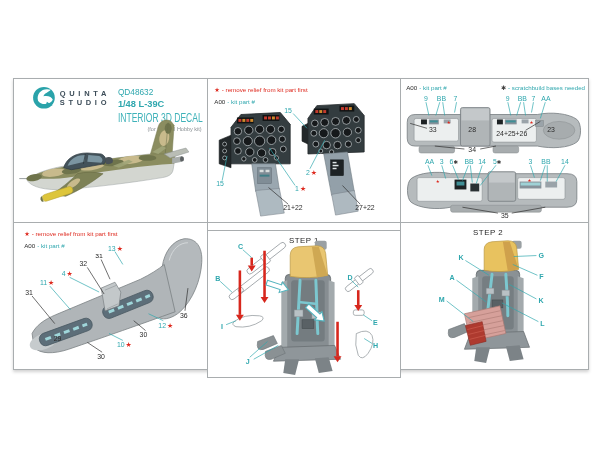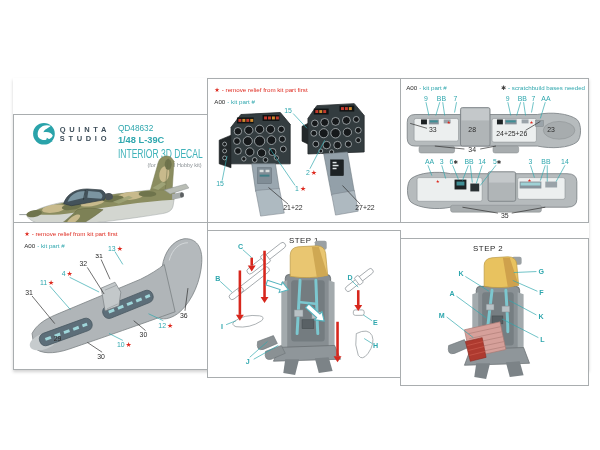--- a/index.html
+++ b/index.html
@@ -24,21 +24,21 @@
   .outl{fill:#fff;stroke:#979da1;stroke-width:.8;}
   .redarr{fill:#d7271d;}
   .tealarr{fill:#fff;stroke:#54b4be;stroke-width:1.1;}
 </style>
 </head>
 <body>
 
 <div id="page">
 <div id="sheet">
 
-  <div class="cell" style="left:0;top:0;width:195px;height:145px;margin-top:36px;">
+  <div class="cell" style="left:0;top:0;width:195px;height:145px;">
     <svg viewBox="0 0 195 145">
       <g>
         <circle cx="30" cy="19" r="11" fill="#2aa3aa"></circle>
         <path d="M 24,22 C 22,14 29,8.5 37,11 C 34,14 30.5,14.5 29.5,17.5 C 34,16.5 38,18 39,21 C 36,26.5 27,27 24,22 Z" fill="#fff"></path>
         <path d="M 33,23 l 6,4 l -7,-1 z" fill="#2aa3aa"></path>
       </g>
       <text x="46" y="17" font-size="7.6" font-weight="bold" fill="#3c4c58" letter-spacing="2.6" textLength="50">QUINTA</text>
       <text x="46" y="26.5" font-size="7.6" font-weight="bold" fill="#3c4c58" letter-spacing="2.6" textLength="50">STUDIO</text>
       <text x="105" y="16" font-size="8.4" class="t">QD48632</text>
       <text x="105" y="28" font-size="9.4" font-weight="bold" class="t">1/48 L-39C</text>
@@ -419,21 +419,21 @@
       <text x="30" y="18" font-size="7.2" font-weight="bold" class="t">C</text>
       <text x="7" y="51" font-size="7.2" font-weight="bold" class="t">B</text>
       <text x="13" y="99" font-size="7.2" font-weight="bold" class="t">I</text>
       <text x="38" y="135" font-size="7.2" font-weight="bold" class="t">J</text>
       <text x="141" y="50" font-size="7.2" font-weight="bold" class="t">D</text>
       <text x="167" y="95" font-size="7.2" font-weight="bold" class="t">E</text>
       <text x="167" y="119" font-size="7.2" font-weight="bold" class="t">H</text>
     </svg>
   </div>
 
-  <div class="cell" style="left:387px;top:160px;width:189px;height:148px;text-align:center;">
+  <div class="cell" style="left:387px;top:144px;width:189px;height:148px;text-align:center;">
     <svg viewBox="0 0 189 148">
       <text x="88" y="12" class="title" text-anchor="middle">STEP 2</text>
 
       <g>
         <rect x="76" y="48" width="44" height="70" rx="4" fill="#8a9195" stroke="#5f6669" stroke-width=".8"></rect>
         <rect x="82" y="54" width="32" height="54" rx="3" fill="#767e82"></rect>
         <polygon points="72,56 78,54 78,116 72,114" fill="#a3aaad"></polygon>
         <polygon points="118,54 124,56 124,114 118,116" fill="#a3aaad"></polygon>
         <rect x="112" y="18" width="10" height="8" rx="2" fill="#9aa0a3"></rect>
         <path d="M 84,48 L 84,27 Q 84,20 92,19 L 108,18 Q 116,18 117,25 L 119,47 Q 101,51 84,48 Z" fill="#e8c25f" stroke="#b99844" stroke-width=".7"></path>

